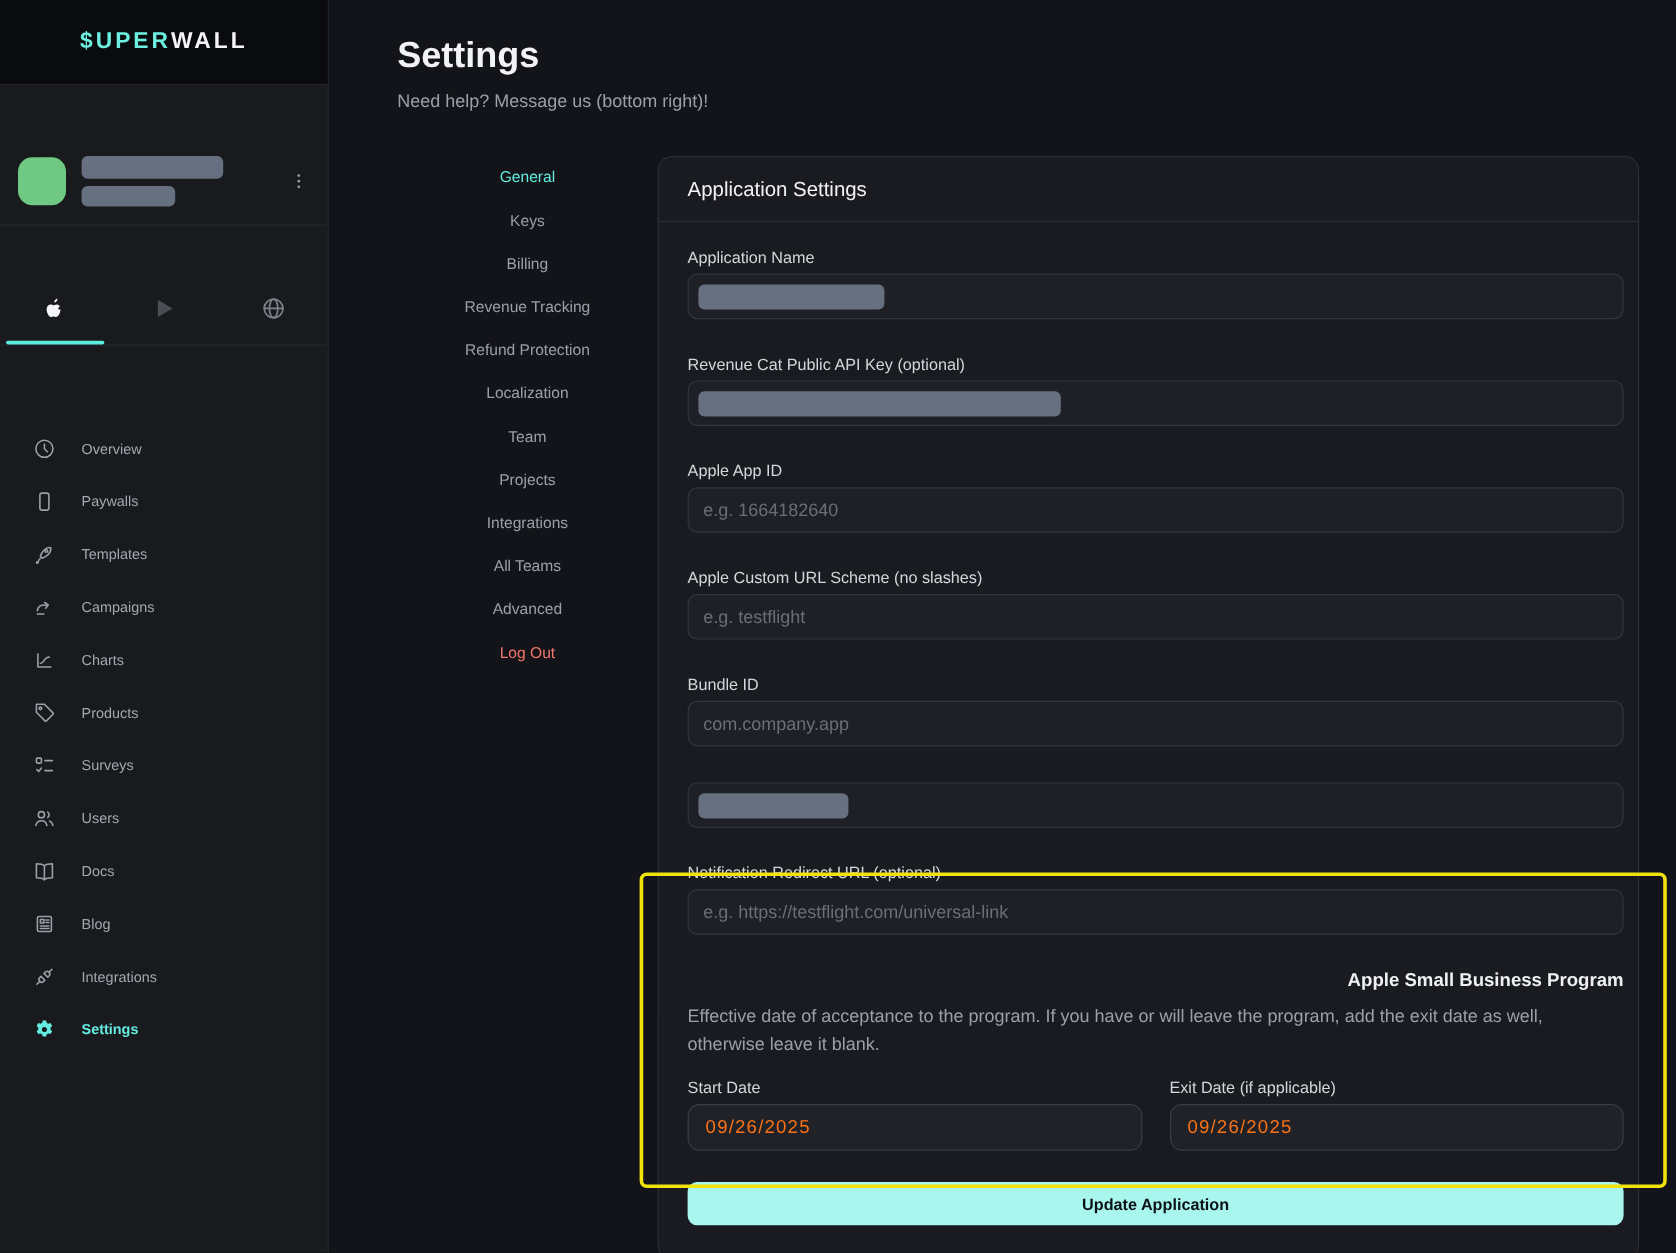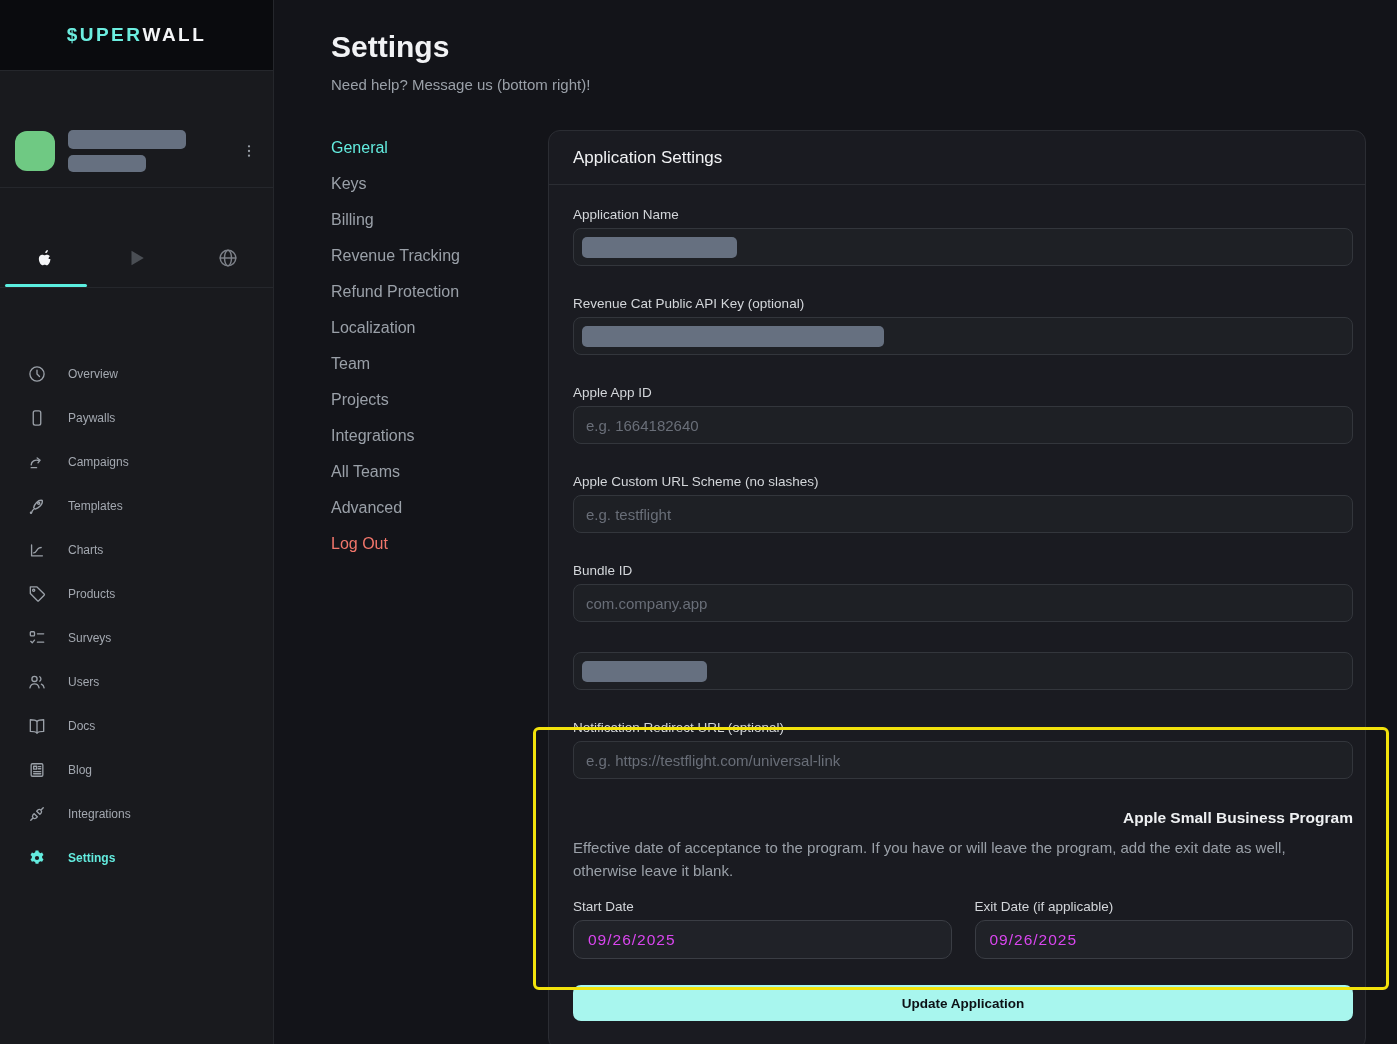--- a/index.html
+++ b/index.html
@@ -30,21 +30,21 @@
   .nav-icon svg{width:20px;height:20px;}
   .nav-item.active{color:#63ecdf;font-weight:700;}
   .nav-item.active .nav-icon{color:#63ecdf;}
   .stroke-ic{fill:none;stroke:currentColor;stroke-width:1.6;stroke-linecap:round;stroke-linejoin:round;}
   
   .main{flex:1;padding:28px 0 0 57px;position:relative;}
   .page-title{font-size:30px;font-weight:700;color:#f2f3f5;margin:0;line-height:38px;}
   .page-subtitle{margin-top:9px;font-size:15px;color:#9aa0a8;line-height:20px;}
   .content-row{display:flex;margin-top:35px;}
   .subnav{width:217px;}
-  .subnav-item{font-size:16px;color:#9aa0a8;line-height:36px;cursor:pointer;}
+  .subnav-item{font-size:13px;color:#9aa0a8;line-height:36px;cursor:pointer;text-align:center;}
   .subnav-item.active{color:#63ecdf;}
   .subnav-item.danger{color:#f2766b;}
   
   .panel{width:818px;box-sizing:border-box;background:#1a1b21;border:1px solid #2b2d33;border-radius:12px;height:fit-content;}
   .panel-header{padding:17px 24px 16px 24px;font-size:17px;font-weight:400;color:#f1f2f4;border-bottom:1px solid #2b2d33;}
   .panel-body{padding:22px 12px 28px 24px;}
   .field{margin-bottom:30px;}
   .field-label{display:block;font-size:13.5px;color:#d3d6da;margin-bottom:6px;}
   .input-box{height:38px;background:#1e2025;border:1px solid #33363c;border-radius:8px;display:flex;align-items:center;
     padding:0 12px 0 8px;box-sizing:border-box;cursor:text;}
@@ -52,21 +52,21 @@
   .w155{width:155px}.w302{width:302px}.w125{width:125px}
   .text-input{width:100%;height:38px;background:#1e2025;border:1px solid #33363c;border-radius:8px;padding:0 12px;
     box-sizing:border-box;font-size:15px;color:#e5e7ea;font-family:inherit;outline:none;display:block;}
   .text-input::placeholder{color:#696e78;}
   .sb-section{margin-top:26px;}
   .sb-title{font-size:15.5px;font-weight:700;color:#eef0f2;margin:0 0 9px 0;text-align:right;}
   .sb-desc{font-size:15px;color:#9aa0a8;line-height:23px;margin:0 0 17px 0;}
   .dates-row{display:flex;gap:23px;justify-content:space-between;}
   .date-col{flex:1;}
   .date-input{width:100%;box-sizing:border-box;height:39px;background:#202228;border:1px solid #3a3d44;border-radius:10px;
-    padding:0 14px;font-size:15.5px;color:#d946ef;letter-spacing:1px;font-family:inherit;outline:none;display:block;}
+    padding:0 14px;font-size:15.5px;color:#f97316;letter-spacing:1px;font-family:inherit;outline:none;display:block;}
   .update-btn{margin-top:26px;width:100%;height:36px;background:#a8f6ee;border:none;border-radius:8px;
     font-size:13.5px;font-weight:700;color:#0c1116;font-family:inherit;cursor:pointer;display:block;}
   
   .highlight-box{position:absolute;left:533px;top:727px;width:856px;height:263px;border:3px solid #f2e20c;
     border-radius:6px;box-sizing:border-box;pointer-events:none;z-index:5;}
 </style>
 </head>
 <body>
 
 <div class="app">
@@ -140,38 +140,38 @@
           <svg viewBox="0 0 24 24" class="stroke-ic">
               <rect x="7.5" y="3.5" width="9" height="17" rx="2.2"></rect>
             </svg>
         </span>
         <span>Paywalls</span>
       </div>
 
       <div class="nav-item">
         <span class="nav-icon">
           <svg viewBox="0 0 24 24" class="stroke-ic">
-            <path d="M5 15.5c.3-4.3 4.3-6.8 9.5-5.3"></path>
-            <path d="M12.2 7.2l3.6 2.6-2.6 3.2"></path>
-            <path d="M5 18.8h6.5"></path>
-          </svg>
-        </span>
-        <span>Campaigns</span>
-      </div>
-
-      <div class="nav-item">
-        <span class="nav-icon">
-          <svg viewBox="0 0 24 24" class="stroke-ic">
             <path d="M9.8 15.8 8 14c.5-2.3 1.7-4.4 3.5-6.2 2-2 4.6-3 6.8-2.5.5 2.2-.5 4.8-2.5 6.8-1.8 1.8-3.9 3-6 3.7z"></path>
             <circle cx="14" cy="8.6" r="1.3"></circle>
             <path d="M7.8 16.2c-1 .6-1.7 1.7-2 3.3"></path>
             <circle cx="4.8" cy="20" r="0.7" fill="currentColor"></circle>
           </svg>
         </span>
         <span>Templates</span>
+      </div>
+
+      <div class="nav-item">
+        <span class="nav-icon">
+          <svg viewBox="0 0 24 24" class="stroke-ic">
+            <path d="M5 15.5c.3-4.3 4.3-6.8 9.5-5.3"></path>
+            <path d="M12.2 7.2l3.6 2.6-2.6 3.2"></path>
+            <path d="M5 18.8h6.5"></path>
+          </svg>
+        </span>
+        <span>Campaigns</span>
       </div>
 
       <div class="nav-item">
         <span class="nav-icon">
           <svg viewBox="0 0 24 24" class="stroke-ic">
               <path d="M5.5 6v13h13"></path>
               <path d="M8 15.5c2.8 0 3.6-3.5 5.2-5 1-1 2.3-1.4 3.8-1.5"></path>
             </svg>
         </span>
         <span>Charts</span>

